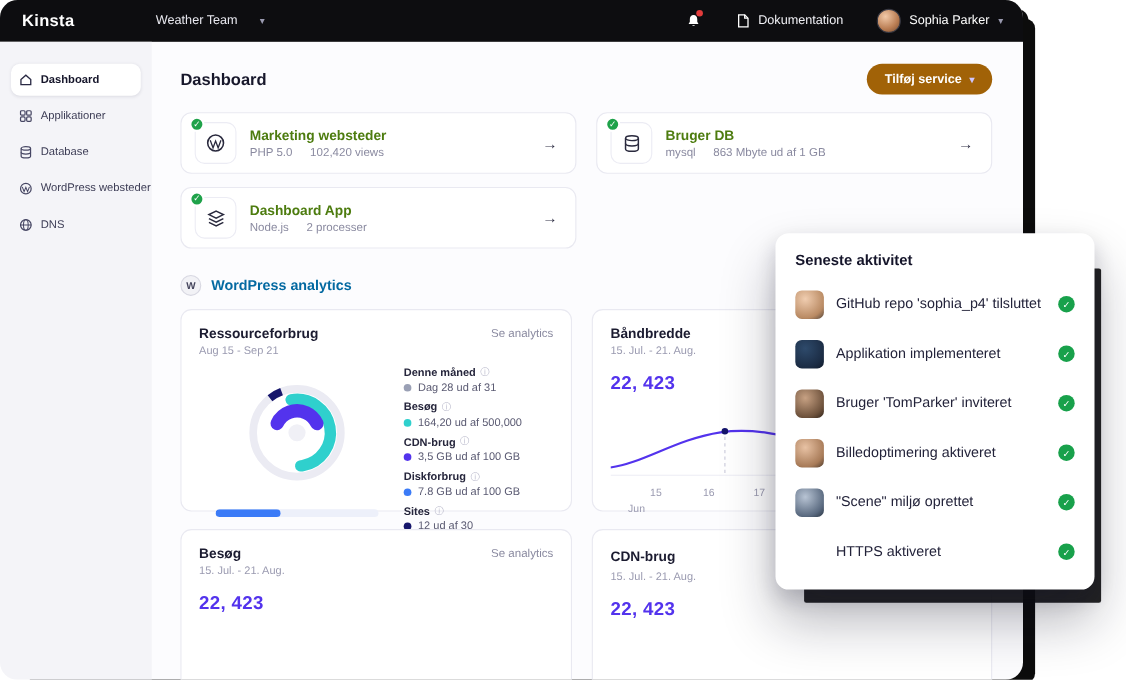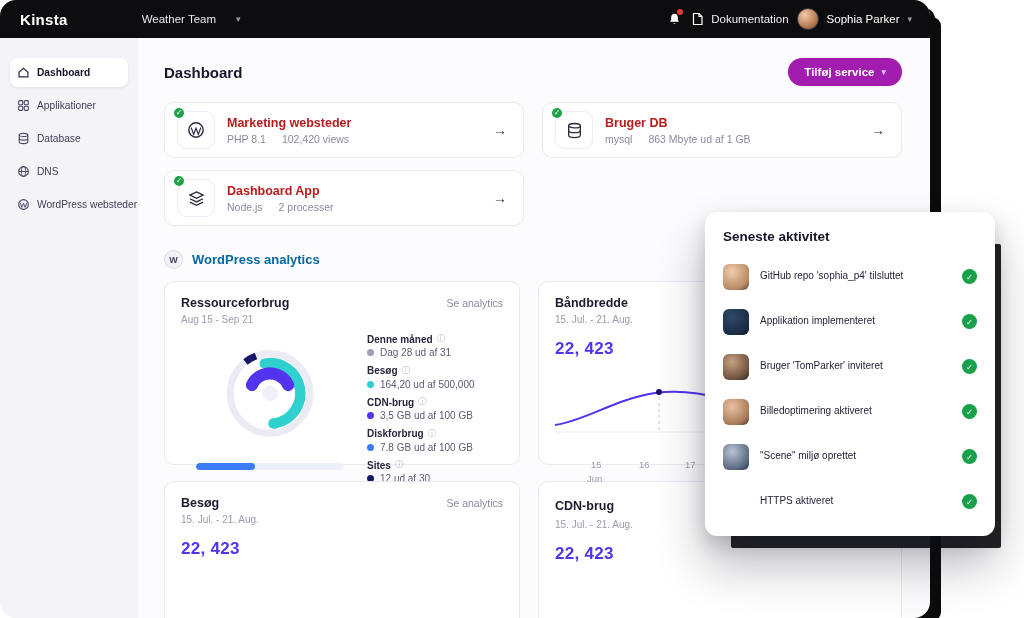--- a/index.html
+++ b/index.html
@@ -8,51 +8,51 @@
 
   
   .app { position:absolute; left:0; top:0; width:930px; height:618px; border-radius:16px; overflow:hidden;
          background:#fcfcfe; box-shadow:18px 10px 0 -7px #0c0c0c, 10px 3px 0 -5px #0c0c0c; }
 
   
   .topbar { height:38px; background:#0d0d10; display:flex; align-items:center; padding:0 18px 0 20px; color:#fff; }
   .logo { font-size:15px; font-weight:800; letter-spacing:.3px; }
   .team { margin-left:74px; display:flex; align-items:center; gap:20px; font-size:11.5px; color:#e8e8ef; cursor:pointer; }
   .chev { font-size:9px; color:#9a9ab0; }
-  .top-right { margin-left:auto; display:flex; align-items:center; gap:8px; }
+  .top-right { margin-left:auto; display:flex; align-items:center; gap:30px; }
   .bell-wrap { position:relative; width:18px; height:18px; display:grid; place-items:center; cursor:pointer; }
   .bell-dot { position:absolute; top:-1px; right:0; width:6px; height:6px; background:#e23b3b; border-radius:50%; }
   .docs { display:flex; align-items:center; gap:7px; font-size:11.5px; color:#f0f0f5; cursor:pointer; }
   .usermenu { display:flex; align-items:center; gap:8px; font-size:11.5px; cursor:pointer; }
   .avatar { width:22px; height:22px; border-radius:50%; background:radial-gradient(circle at 35% 30%, #f2c9a8, #b97c52 60%, #6e4a33); border:1px solid #3a3a44; }
 
   
   .body { display:flex; height:580px; }
   .sidebar { width:138px; background:#f4f4f8; padding:20px 10px; flex-shrink:0; }
   .side-item { display:flex; align-items:center; gap:7px; padding:8px 7px; border-radius:8px; font-size:10.2px;
                color:#3d3d56; margin-bottom:4px; white-space:nowrap; cursor:pointer; }
   .side-item.active { background:#ffffff; box-shadow:0 1px 3px rgba(25,25,55,.1); font-weight:700; color:#15152a; }
   .side-item svg { flex-shrink:0; }
 
   .main { flex:1; padding:20px 28px 0 26px; position:relative; }
   .title-row { display:flex; justify-content:space-between; align-items:center; margin-bottom:16px; }
   .page-title { font-size:15px; font-weight:700; color:#17172b; }
-  .btn-primary { background:#a21caf; color:#fff; border:none; font-family:inherit; font-size:11.5px; font-weight:600;
+  .btn-primary { background:#a16207; color:#fff; border:none; font-family:inherit; font-size:11.5px; font-weight:600;
                  padding:8px 16px; border-radius:17px; display:flex; align-items:center; gap:7px; cursor:pointer; }
   .btn-primary .chev { color:#cfc6ff; }
 
   
   .svc-grid { display:grid; grid-template-columns:1fr 1fr; gap:12px 18px; margin-bottom:24px; }
   .svc-card { background:#fff; border:1px solid #e9e9f1; border-radius:10px; padding:8px 16px 8px 12px;
               display:flex; align-items:center; gap:12px; min-height:54px; cursor:pointer; }
   .svc-icon { position:relative; width:38px; height:38px; border:1px solid #ececf4; border-radius:9px;
               display:grid; place-items:center; flex-shrink:0; background:#fff; }
   .badge { position:absolute; top:-6px; left:-6px; width:14px; height:14px; background:#1fa24a; border:2px solid #fff;
            border-radius:50%; color:#fff; font-size:8px; line-height:1; display:grid; place-items:center; }
-  .svc-title { font-size:12.5px; font-weight:700; color:#b91c1c; margin-bottom:3px; }
+  .svc-title { font-size:12.5px; font-weight:700; color:#4d7c0f; margin-bottom:3px; }
   .svc-meta { font-size:10.5px; color:#8a8aa0; display:flex; gap:16px; }
   .svc-arrow { margin-left:auto; font-size:14px; color:#2e2e44; }
 
   
   .section-head { display:flex; align-items:center; gap:9px; margin:2px 0 12px; }
   .wp-badge { width:19px; height:19px; border-radius:50%; background:#f2f2f6; border:1px solid #d8d8e2; color:#44445c;
               font-size:9px; font-weight:700; display:grid; place-items:center; }
   .section-title { font-size:13px; font-weight:700; color:#0369a1; }
   .ana-grid { display:grid; grid-template-columns:1fr 1fr; gap:16px 18px; }
   .ana-card { background:#fff; border:1px solid #e9e9f1; border-radius:10px; padding:14px 16px; }
@@ -79,37 +79,37 @@
   .lg-val { font-size:10px; color:#5a5a72; display:flex; align-items:center; gap:6px; margin-top:2px; }
   .dot { width:7px; height:7px; border-radius:50%; flex-shrink:0; }
   .legend .row:nth-child(1) .dot { background:#9aa0b5; }
   .legend .row:nth-child(2) .dot { background:#2fd0cd; }
   .legend .row:nth-child(3) .dot { background:#5333ed; }
   .legend .row:nth-child(4) .dot { background:#3b7bf7; }
   .legend .row:nth-child(5) .dot { background:#16166b; }
 
   
   .line-wrap { position:relative; margin-top:10px; height:96px; }
-  .tick { position:absolute; font-size:9.5px; color:#9a9ab0; top:74px;margin-top:16px; }
+  .tick { position:absolute; font-size:9.5px; color:#9a9ab0; top:74px; }
   .tick.month { top:88px; }
 
   
   .activity { position:absolute; left:705px; top:212px; width:290px; background:#fff; border-radius:12px;
               padding:17px 18px 12px; z-index:30;
               box-shadow:0 28px 48px rgba(15,15,35,.30), 0 8px 18px rgba(15,15,35,.16), 16px 22px 0 -10px rgba(12,12,12,.9); }
   .act-title { font-size:13.5px; font-weight:700; color:#15152a; margin-bottom:10px; }
   .act-item { display:flex; align-items:center; gap:11px; padding:9.5px 0; }
   .act-avatar { width:26px; height:26px; border-radius:6px; flex-shrink:0; }
   .act-item:nth-child(1) .act-avatar { background:radial-gradient(circle at 35% 30%, #d9b08f, #7d5a3e 70%, #3c2c20); }
   .act-item:nth-child(2) .act-avatar { background:radial-gradient(circle at 35% 30%, #f0cdb0, #b98a63 70%, #52443a); }
   .act-item:nth-child(3) .act-avatar { background:radial-gradient(circle at 35% 30%, #2e4a6b, #1b2c44 70%, #101a2a); }
   .act-item:nth-child(4) .act-avatar { background:radial-gradient(circle at 35% 30%, #c7a183, #6e523c 70%, #2e2218); }
   .act-item:nth-child(5) .act-avatar { background:radial-gradient(circle at 35% 30%, #e8c2a4, #a87b58 70%, #4c3a2c); }
   .act-item:nth-child(6) .act-avatar { background:radial-gradient(circle at 35% 30%, #b8c4d4, #5a6a80 70%, #2a3442); }
-  .act-text { flex:1; font-size:10px; color:#23233a; line-height:1.25; }
+  .act-text { flex:1; font-size:13px; color:#23233a; line-height:1.25; }
   .act-check { width:15px; height:15px; border-radius:50%; background:#18a14b; color:#fff; font-size:8.5px;
                display:grid; place-items:center; flex-shrink:0; }
 </style>
 </head>
 <body>
 
 <div class="stage">
   <div class="app">
 
     <div class="topbar">
@@ -163,31 +163,31 @@
           <svg width="13" height="13" viewBox="0 0 14 14">
             <ellipse cx="7" cy="3.2" rx="4.6" ry="1.7" fill="none" stroke="#474764" stroke-width="1.2"></ellipse>
             <path d="M2.4 3.2 V10.8 C2.4 11.7 4.5 12.5 7 12.5 C9.5 12.5 11.6 11.7 11.6 10.8 V3.2" fill="none" stroke="#474764" stroke-width="1.2"></path>
             <path d="M2.4 7 C2.4 7.9 4.5 8.7 7 8.7 C9.5 8.7 11.6 7.9 11.6 7" fill="none" stroke="#474764" stroke-width="1.2"></path>
           </svg>
           <span>Database</span>
         </div>
         <div class="side-item">
           <svg width="13" height="13" viewBox="0 0 14 14">
             <circle cx="7" cy="7" r="5.2" fill="none" stroke="#474764" stroke-width="1.2"></circle>
-            <ellipse cx="7" cy="7" rx="2.3" ry="5.2" fill="none" stroke="#474764" stroke-width="1"></ellipse>
-            <path d="M1.8 7 H12.2" stroke="#474764" stroke-width="1"></path>
-          </svg>
-          <span>DNS</span>
+            <path d="M3.5 5.2 L5.3 10 L7 5.8 L8.7 10 L10.5 5.2" fill="none" stroke="#474764" stroke-width="1"></path>
+          </svg>
+          <span>WordPress websteder</span>
         </div>
         <div class="side-item">
           <svg width="13" height="13" viewBox="0 0 14 14">
             <circle cx="7" cy="7" r="5.2" fill="none" stroke="#474764" stroke-width="1.2"></circle>
-            <path d="M3.5 5.2 L5.3 10 L7 5.8 L8.7 10 L10.5 5.2" fill="none" stroke="#474764" stroke-width="1"></path>
-          </svg>
-          <span>WordPress websteder</span>
+            <ellipse cx="7" cy="7" rx="2.3" ry="5.2" fill="none" stroke="#474764" stroke-width="1"></ellipse>
+            <path d="M1.8 7 H12.2" stroke="#474764" stroke-width="1"></path>
+          </svg>
+          <span>DNS</span>
         </div>
       </div>
 
       <div class="main">
 
         <div class="title-row">
           <div class="page-title">Dashboard</div>
           <button class="btn-primary">
             <span>Tilføj service</span>
             <span class="chev">▾</span>
@@ -200,21 +200,21 @@
             <div class="svc-icon">
               <span class="badge">✓</span>
               <svg width="18" height="18" viewBox="0 0 14 14">
                 <circle cx="7" cy="7" r="5.6" fill="none" stroke="#2a2a3e" stroke-width="1.1"></circle>
                 <path d="M3.2 5 L5.2 10.4 L7 5.6 L8.8 10.4 L10.8 5" fill="none" stroke="#2a2a3e" stroke-width="0.9"></path>
               </svg>
             </div>
             <div>
               <div class="svc-title">Marketing websteder</div>
               <div class="svc-meta">
-                <span>PHP 8.1</span>
+                <span>PHP 5.0</span>
                 <span>102,420 views</span>
               </div>
             </div>
             <span class="svc-arrow">→</span>
           </div>
 
           <div class="svc-card">
             <div class="svc-icon">
               <span class="badge">✓</span>
               <svg width="17" height="17" viewBox="0 0 14 14">
@@ -350,21 +350,21 @@
               <svg width="330" height="70" viewBox="0 0 330 70">
                 <line x1="0" y1="63" x2="330" y2="63" stroke="#ececf4" stroke-width="1"></line>
                 <line x1="104" y1="22" x2="104" y2="63" stroke="#c9c9da" stroke-width="1" stroke-dasharray="3 3"></line>
                 <path d="M0 56 C30 52 60 30 100 24 C130 20 155 26 185 34 C225 44 285 51 330 49" fill="none" stroke="#5333ed" stroke-width="2"></path>
                 <circle cx="104" cy="23" r="3" fill="#14146b"></circle>
               </svg>
               <span class="tick" style="left:36px">15</span>
               <span class="tick" style="left:84px">16</span>
               <span class="tick" style="left:130px">17</span>
               <span class="tick" style="left:176px">18</span>
-              <span class="tick month" style="left:32px">Jun</span>
+              <span class="tick month" style="left:16px">Jun</span>
             </div>
           </div>
 
           <div class="ana-card cut">
             <div class="card-head">
               <span class="card-title">Besøg</span>
               <span class="link-muted">Se analytics</span>
             </div>
             <div class="card-date">15. Jul. - 21. Aug.</div>
             <div class="big-val">22, 423</div>

